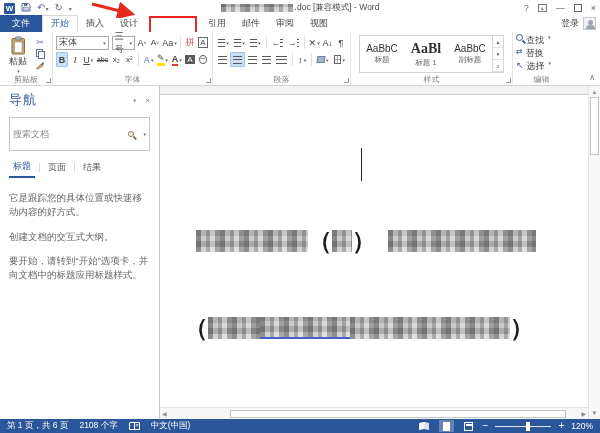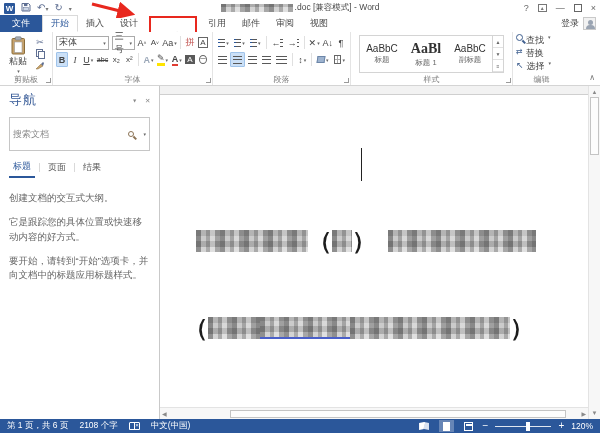--- a/index.html
+++ b/index.html
@@ -415,22 +415,22 @@
       <span class="caret" style="margin-left:5px;">▾</span>
     </div>
     <div class="nav-tabs">
       <span class="nav-tab sel">标题</span>
       <span class="nav-tab-sep"></span>
       <span class="nav-tab">页面</span>
       <span class="nav-tab-sep"></span>
       <span class="nav-tab">结果</span>
     </div>
     <div class="nav-body">
+      <p>它是跟踪您的具体位置或快速移动内容的好方式。</p>
       <p>创建文档的交互式大纲。</p>
-      <p>它是跟踪您的具体位置或快速移动内容的好方式。</p>
       <p>要开始，请转到“开始”选项卡，并向文档中的标题应用标题样式。</p>
     </div>
   </div>
 
   <div class="doccol">
     <div class="docview">
       <div class="page-strip"></div>
       <div class="cursor"></div>
 
       <div class="docline1">

